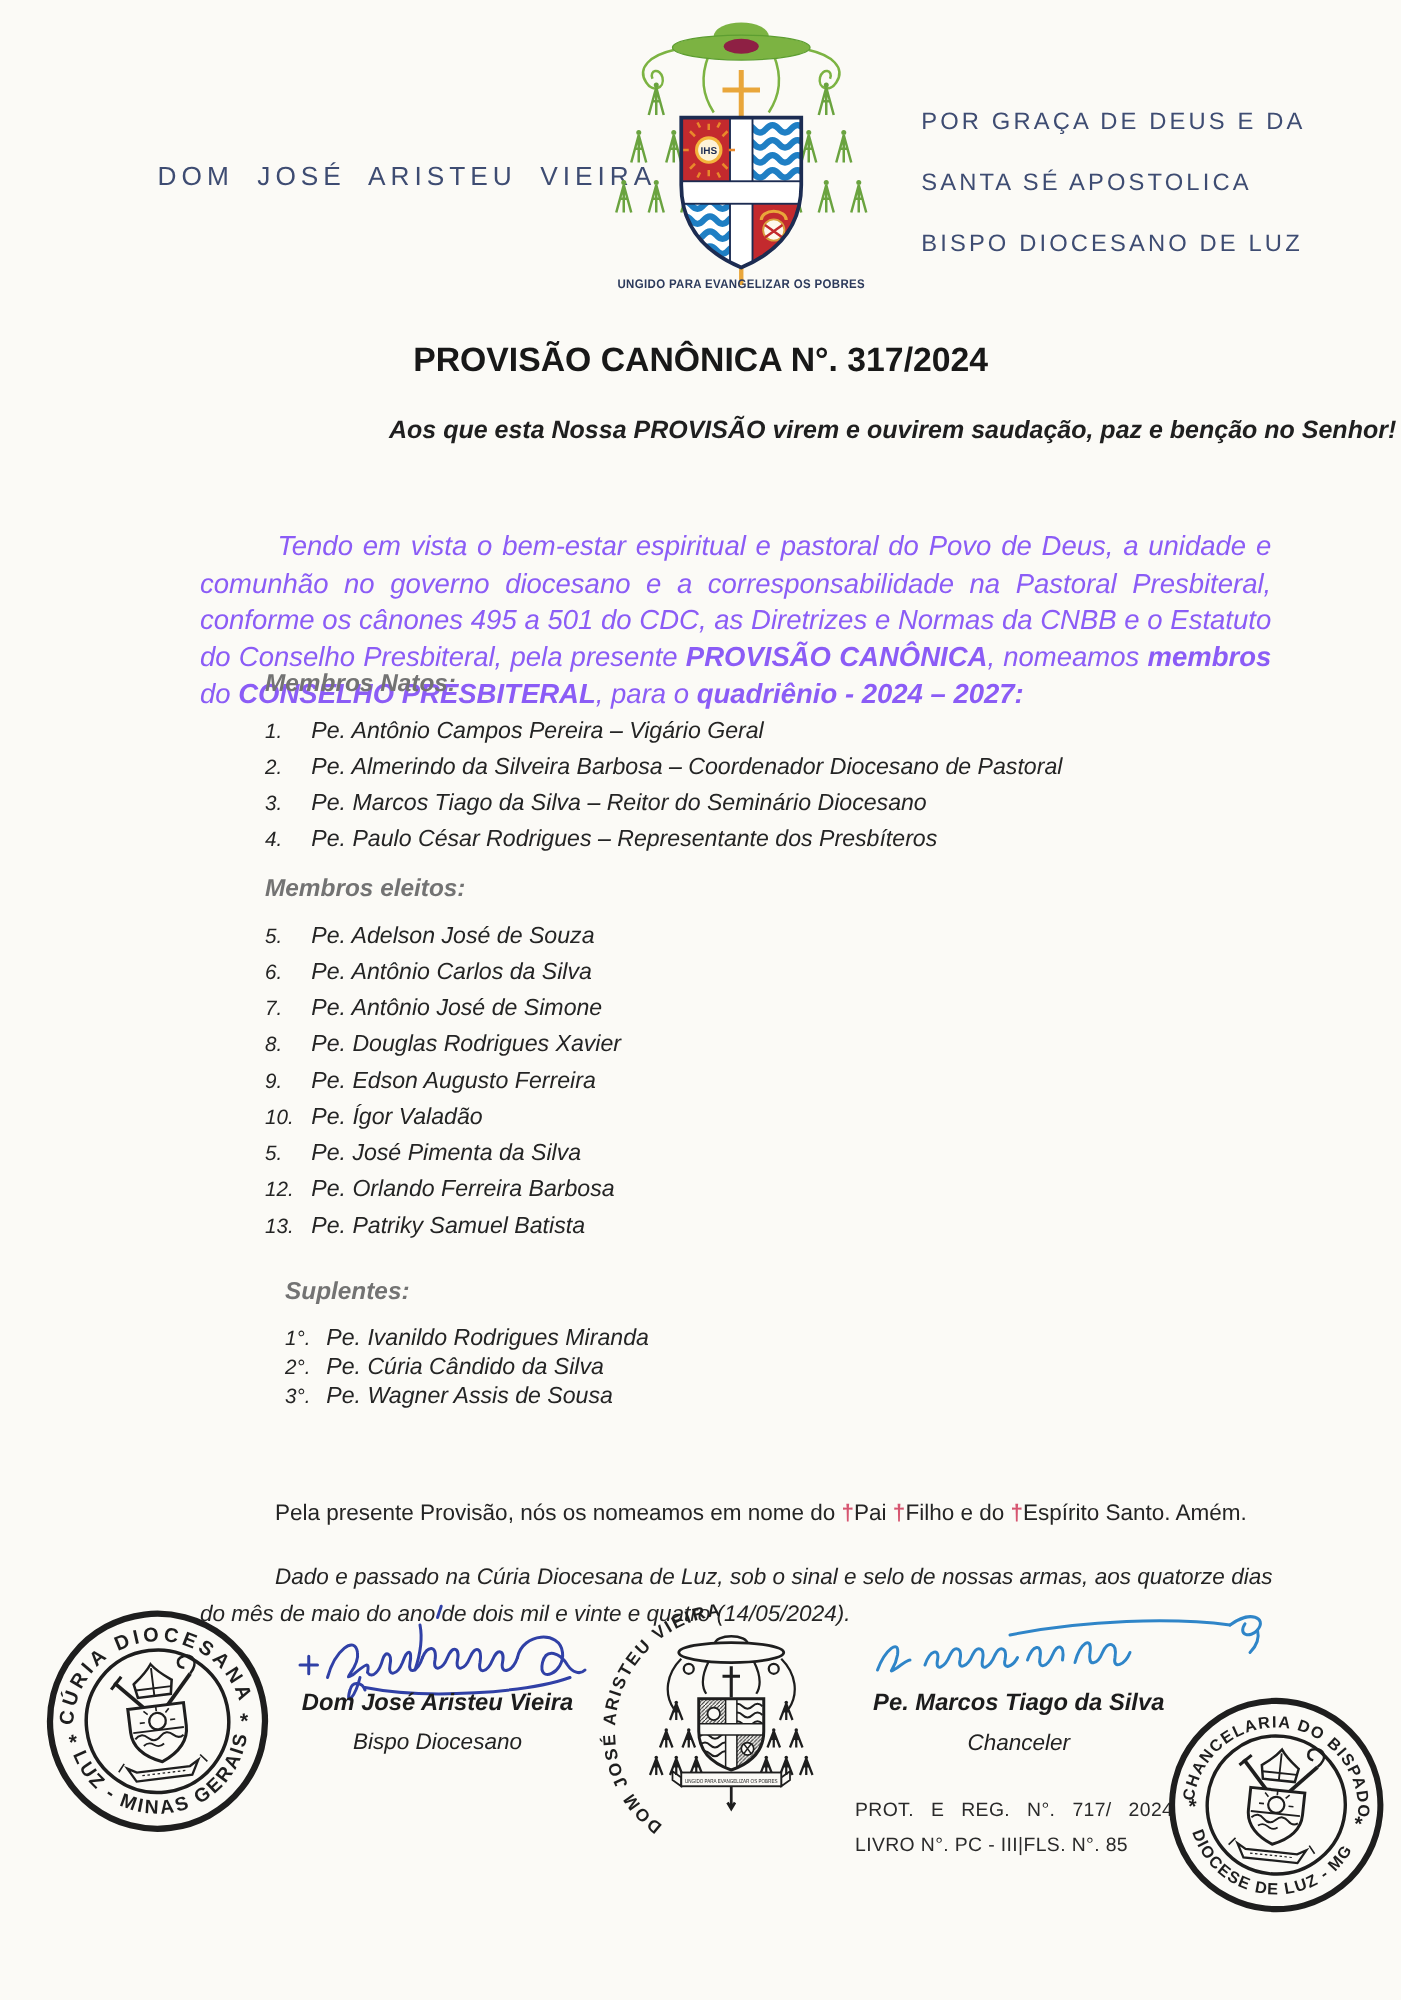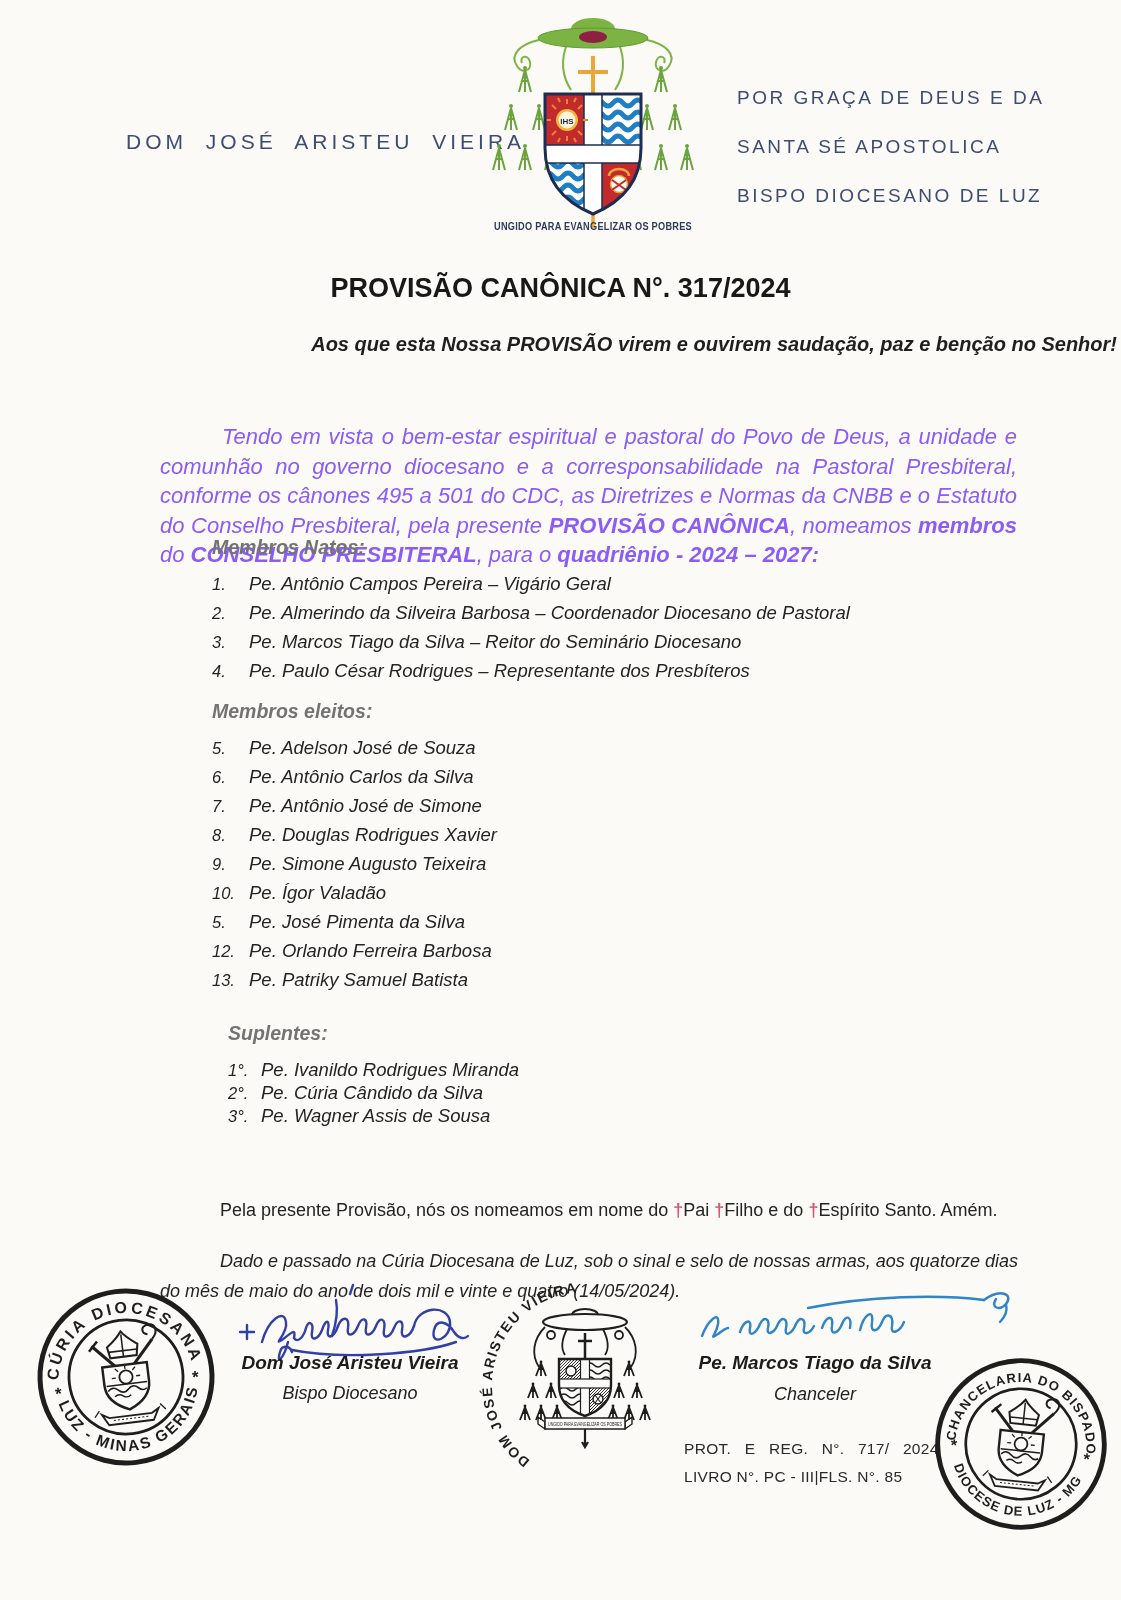--- a/index.html
+++ b/index.html
@@ -190,21 +190,21 @@
     <div class="li">
         <span class="num">7.</span>
         <span class="txt">Pe. Antônio José de Simone</span>
       </div>
     <div class="li">
         <span class="num">8.</span>
         <span class="txt">Pe. Douglas Rodrigues Xavier</span>
       </div>
     <div class="li">
         <span class="num">9.</span>
-        <span class="txt">Pe. Simone Augusto Teixeira</span>
+        <span class="txt">Pe. Edson Augusto Ferreira</span>
       </div>
     <div class="li">
         <span class="num">10.</span>
         <span class="txt">Pe. Ígor Valadão</span>
       </div>
     <div class="li">
         <span class="num">5.</span>
         <span class="txt">Pe. José Pimenta da Silva</span>
       </div>
     <div class="li">

